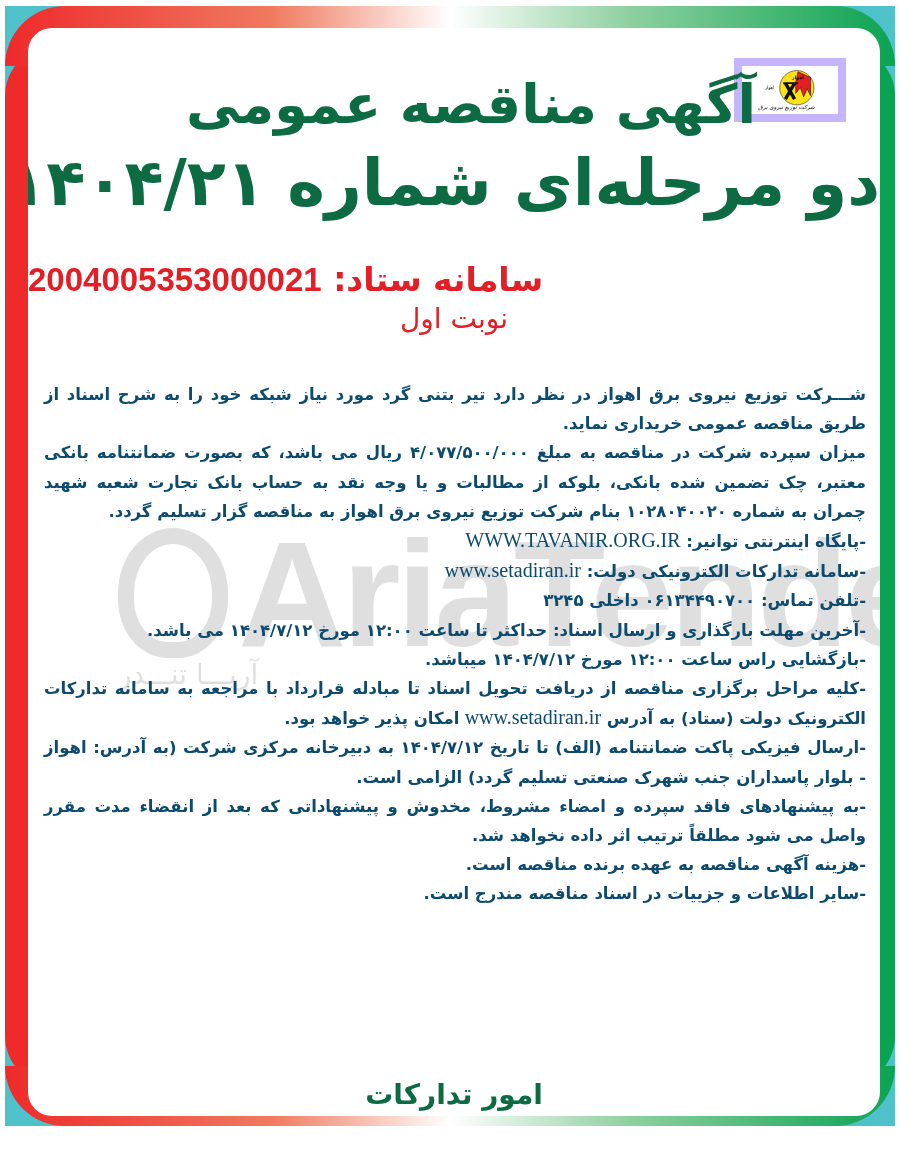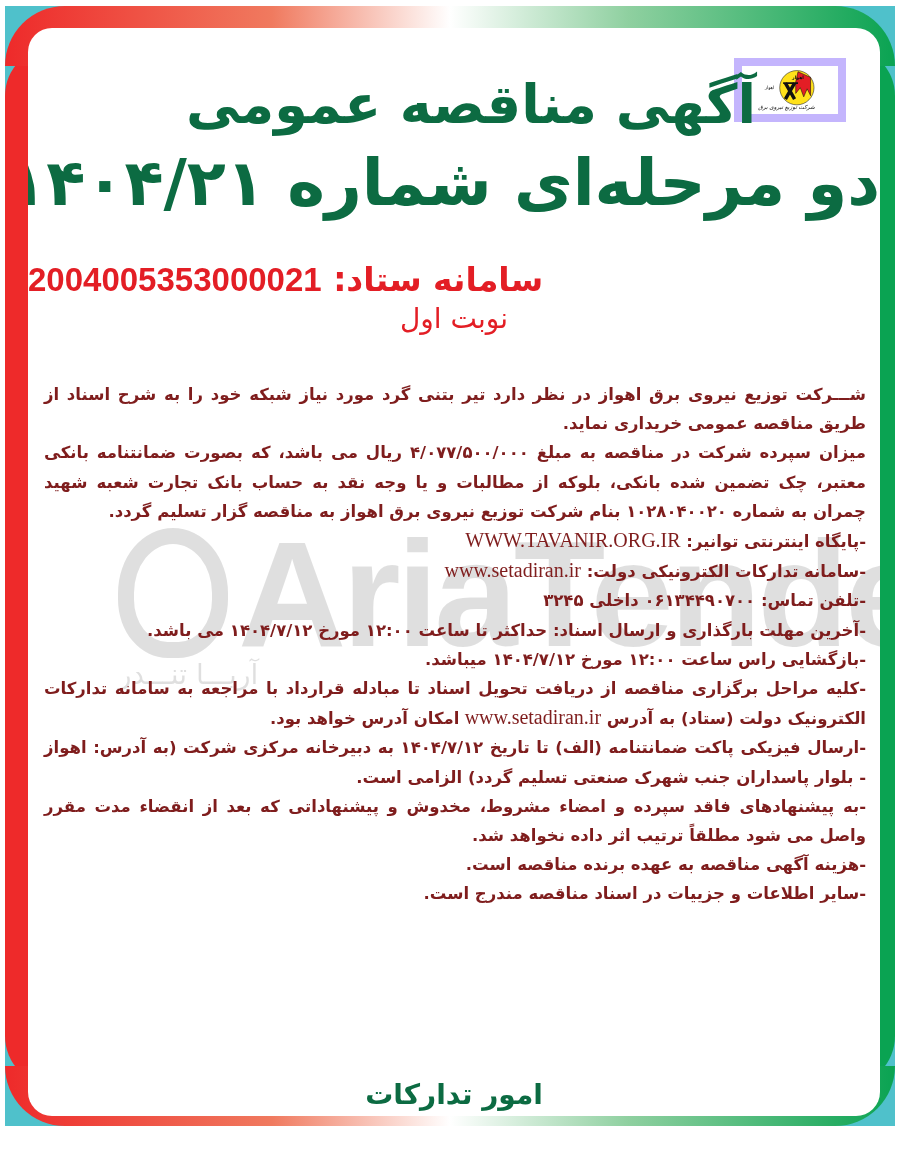--- a/index.html
+++ b/index.html
@@ -68,21 +68,21 @@
       position: absolute; left: 0; top: 232px; width: 852px; text-align: left;
       color: #e31e25; font-weight: bold; font-size: 33px; direction: rtl; white-space: nowrap;
     }
     .round {
       position: absolute; left: 0; top: 274px; width: 852px; text-align: center;
       color: #e31e25; font-weight: normal; font-size: 28px; direction: rtl;
     }
     .body-text {
       position: absolute; left: 16px; top: 352px; width: 822px;
       direction: rtl; text-align: right;
-      font-size: 16.5px; line-height: 29.2px; color: #7f1d1d; font-weight: bold;
+      font-size: 16.5px; line-height: 29.2px; color: #0c4a6e; font-weight: bold;
       font-family: "DejaVu Sans", sans-serif; letter-spacing: -0.6px;
     }
     .body-text p { margin: 0; }
     .body-text .just { text-align: justify; text-align-last: right; }
     .url {
       font-family: "Liberation Serif", serif; font-weight: normal;
       font-size: 20px; letter-spacing: 0; direction: ltr; unicode-bidi: embed;
     }
     .signature {
       position: absolute; left: 0; top: 1050px; width: 852px; text-align: center;
@@ -133,21 +133,21 @@
       <p>
         <span>-پایگاه اینترنتی توانیر: </span><span class="url">WWW.TAVANIR.ORG.IR</span>
       </p>
       <p>
         <span>-سامانه تدارکات الکترونیکی دولت: </span><span class="url">www.setadiran.ir</span>
       </p>
       <p>-تلفن تماس: ۰۶۱۳۴۴۹۰۷۰۰ داخلی ۳۲۴۵</p>
       <p>-آخرین مهلت بارگذاری و ارسال اسناد: حداکثر تا ساعت ۱۲:۰۰ مورخ ۱۴۰۴/۷/۱۲ می باشد.</p>
       <p>-بازگشایی راس ساعت ۱۲:۰۰ مورخ ۱۴۰۴/۷/۱۲ میباشد.</p>
       <p class="just">
-        <span>-کلیه مراحل برگزاری مناقصه از دریافت تحویل اسناد تا مبادله قرارداد با مراجعه به سامانه تدارکات الکترونیک دولت (ستاد) به آدرس </span><span class="url">www.setadiran.ir</span><span> امکان آدرس خواهد بود.</span>
+        <span>-کلیه مراحل برگزاری مناقصه از دریافت تحویل اسناد تا مبادله قرارداد با مراجعه به سامانه تدارکات الکترونیک دولت (ستاد) به آدرس </span><span class="url">www.setadiran.ir</span><span> امکان پذیر خواهد بود.</span>
       </p>
       <p class="just">-ارسال فیزیکی پاکت ضمانتنامه (الف) تا تاریخ ۱۴۰۴/۷/۱۲ به دبیرخانه مرکزی شرکت (به آدرس: اهواز - بلوار پاسداران جنب شهرک صنعتی تسلیم گردد) الزامی است.</p>
       <p class="just">-به پیشنهادهای فاقد سپرده و امضاء مشروط، مخدوش و پیشنهاداتی که بعد از انقضاء مدت مقرر واصل می شود مطلقاً ترتیب اثر داده نخواهد شد.</p>
       <p>-هزینه آگهی مناقصه به عهده برنده مناقصه است.</p>
       <p>-سایر اطلاعات و جزییات در اسناد مناقصه مندرج است.</p>
     </div>
 
     <div class="signature">امور تدارکات</div>
   </div>
 </div>

